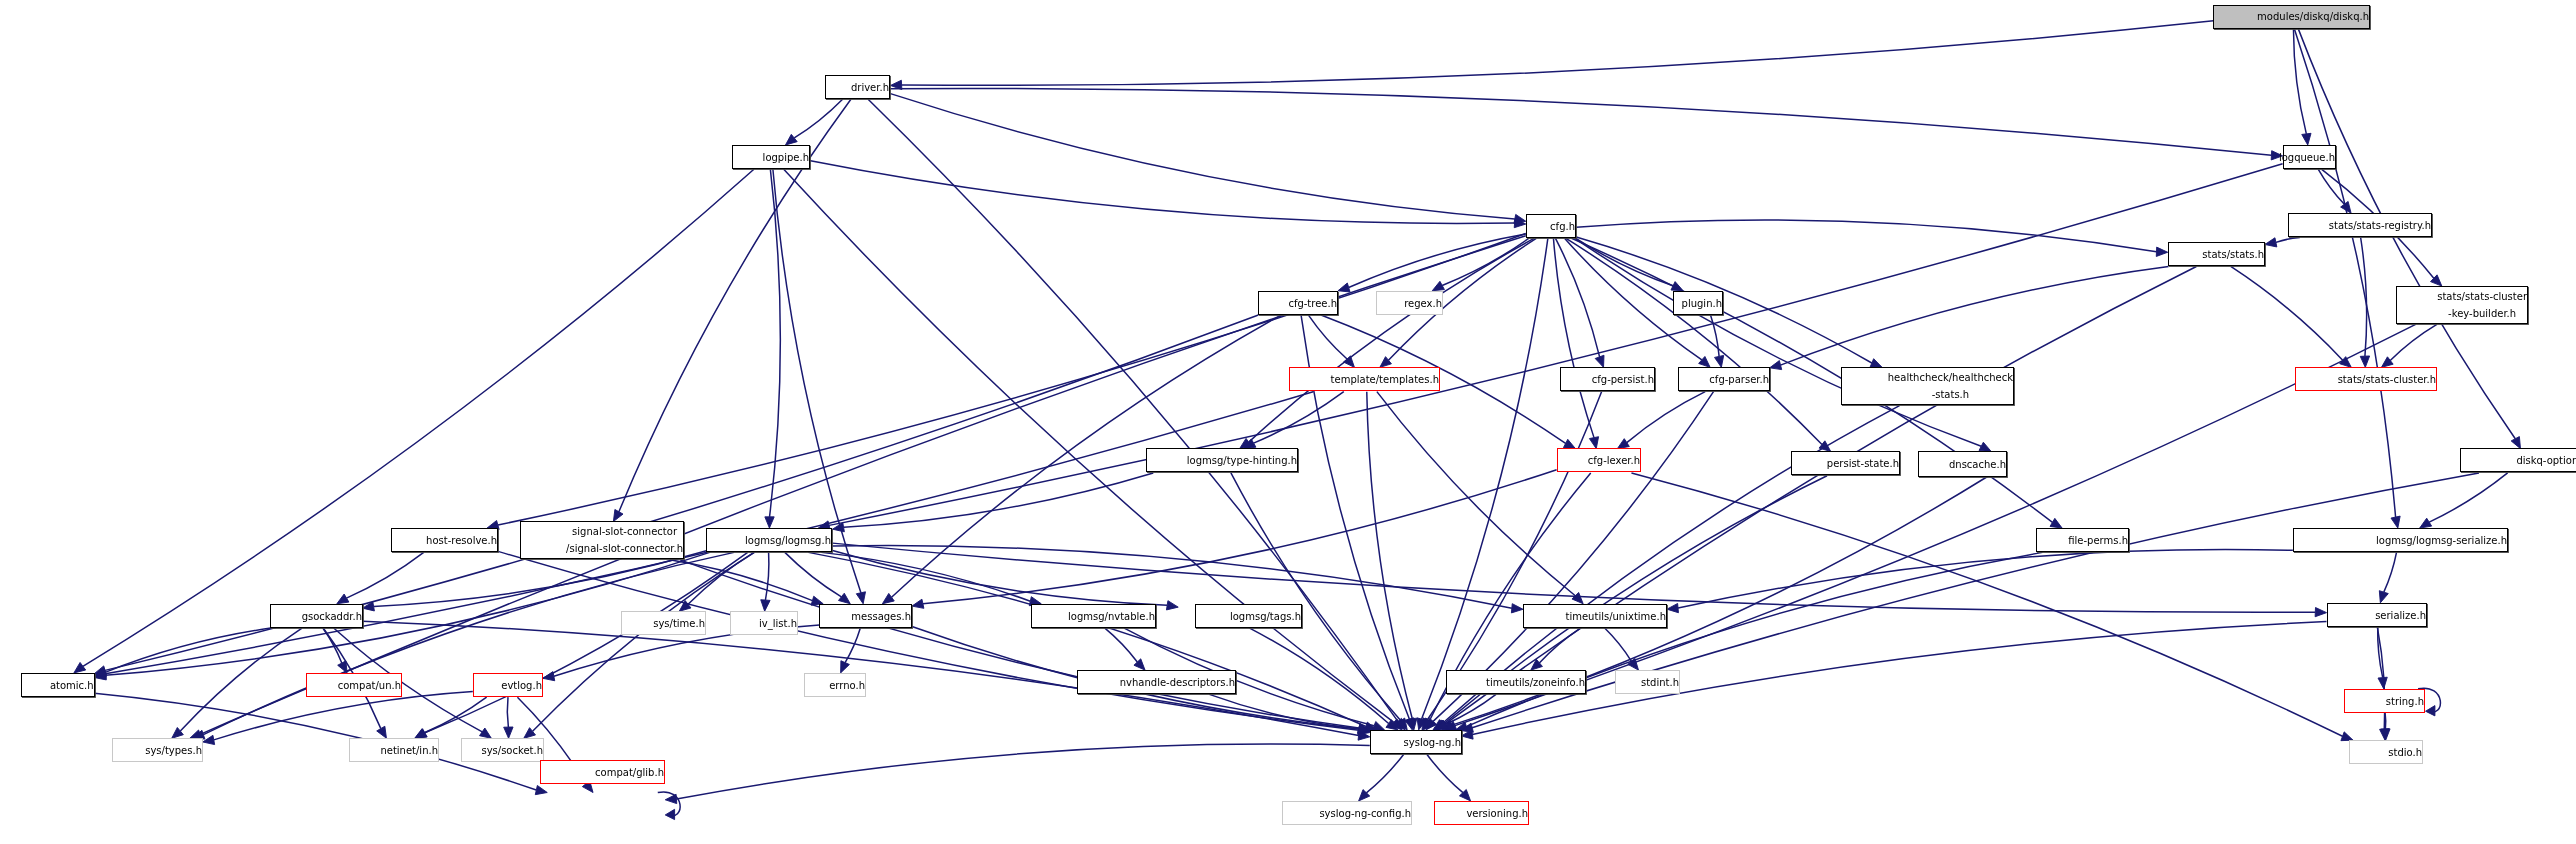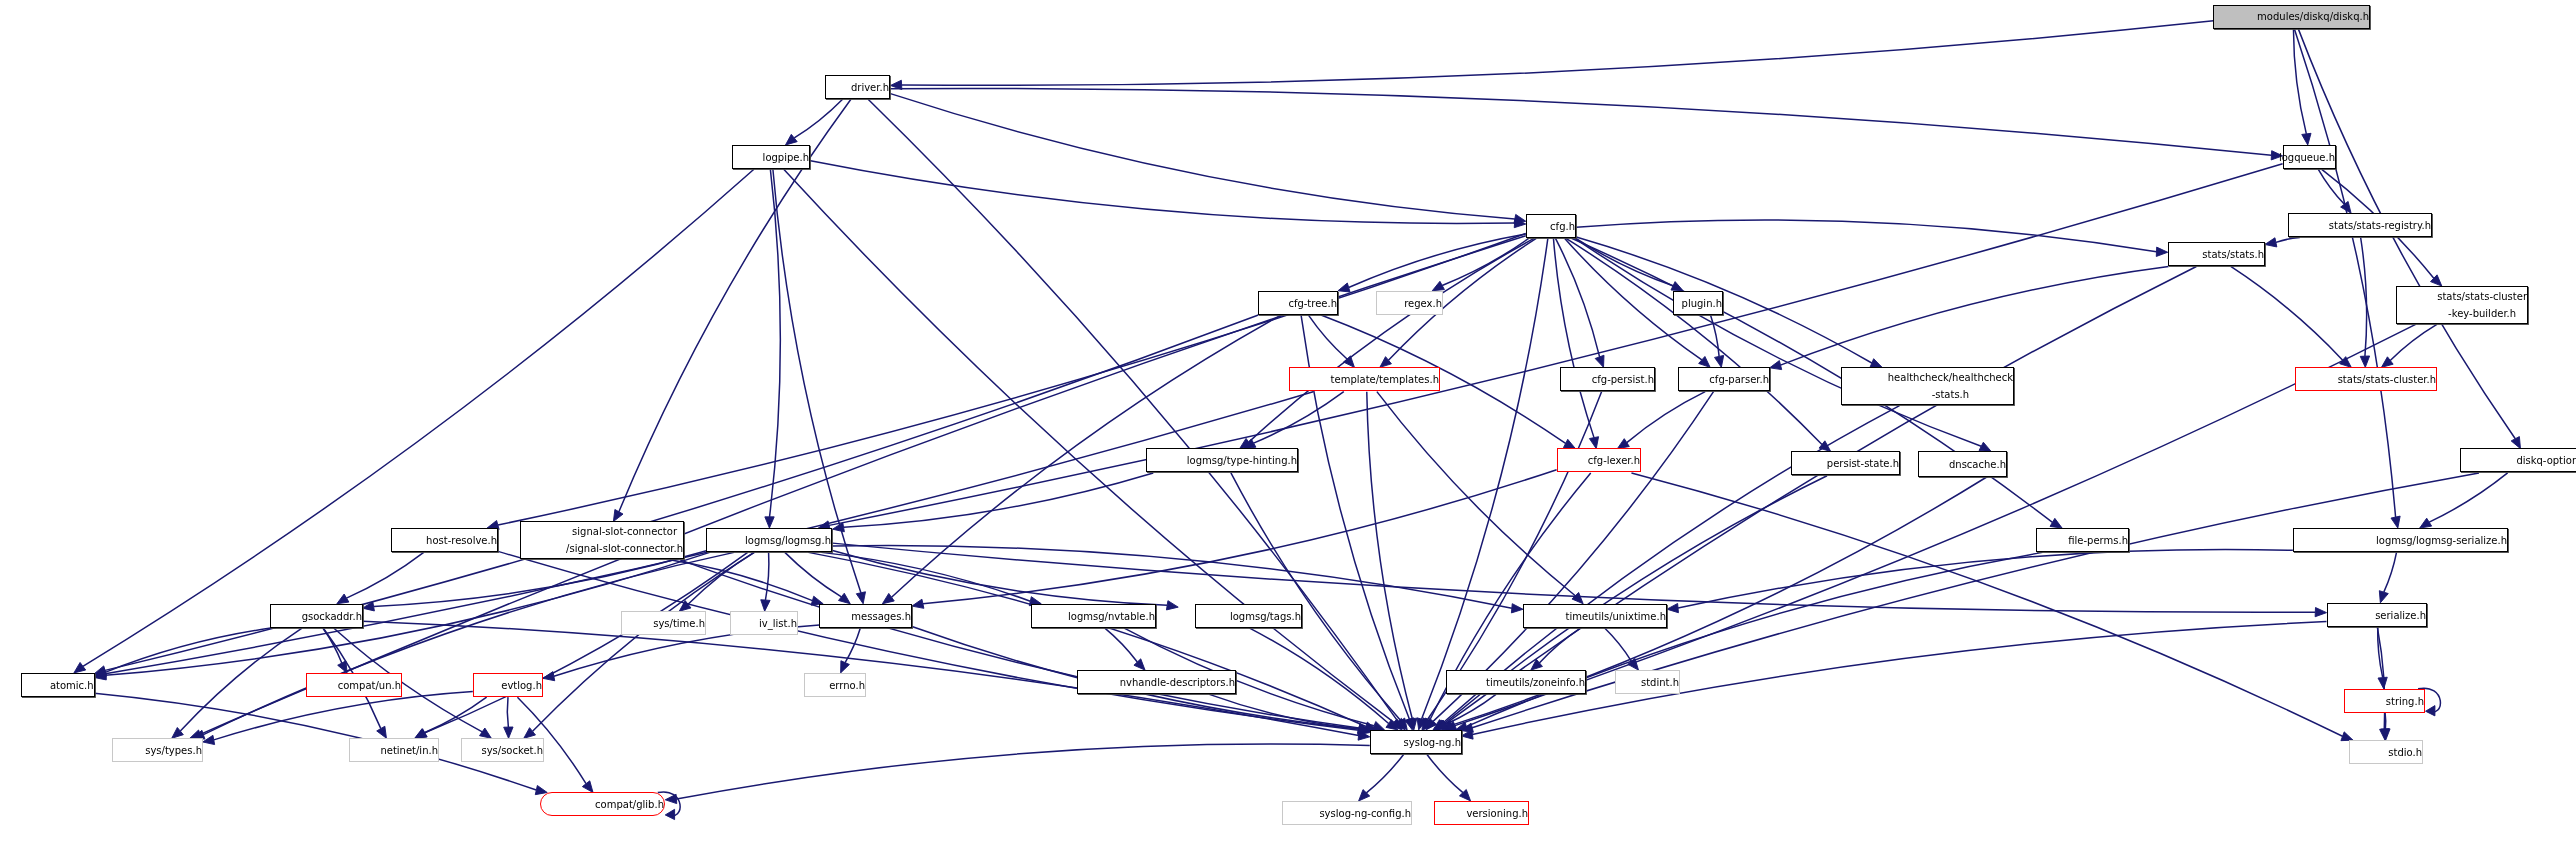--- a/index.html
+++ b/index.html
@@ -518,17 +518,17 @@
     <div class="node ext" style="left: 804px; top: 673px; width: 62px; height: 24px;"><span>errno.h</span></div>
     <div class="node" style="left: 1077px; top: 670px; width: 159px; height: 24px;"><span>nvhandle-descriptors.h</span></div>
     <div class="node" style="left: 1446px; top: 670px; width: 140px; height: 24px;"><span>timeutils/zoneinfo.h</span></div>
     <div class="node ext" style="left: 1615px; top: 670px; width: 65px; height: 24px;"><span>stdint.h</span></div>
     <div class="node red" style="left: 2344px; top: 689px; width: 81px; height: 24px;"><span>string.h</span></div>
     <div class="node ext" style="left: 112px; top: 738px; width: 91px; height: 24px;"><span>sys/types.h</span></div>
     <div class="node ext" style="left: 349px; top: 738px; width: 90px; height: 24px;"><span>netinet/in.h</span></div>
     <div class="node ext" style="left: 461px; top: 738px; width: 83px; height: 24px;"><span>sys/socket.h</span></div>
     <div class="node" style="left: 1370px; top: 730px; width: 92px; height: 24px; padding-left: 29px;"><span>syslog-ng.h</span></div>
     <div class="node ext" style="left: 2349px; top: 740px; width: 74px; height: 24px;"><span>stdio.h</span></div>
-    <div class="node red" style="left: 540px; top: 792px; width: 125px; height: 24px; border-radius: 12px;"><span>compat/glib.h</span></div>
+    <div class="node red" style="left: 540px; top: 760px; width: 125px; height: 24px;"><span>compat/glib.h</span></div>
     <div class="node ext" style="left: 1282px; top: 801px; width: 130px; height: 24px;"><span>syslog-ng-config.h</span></div>
     <div class="node red" style="left: 1434px; top: 801px; width: 95px; height: 24px;"><span>versioning.h</span></div>
   </div>
 
 
 </body></html>

